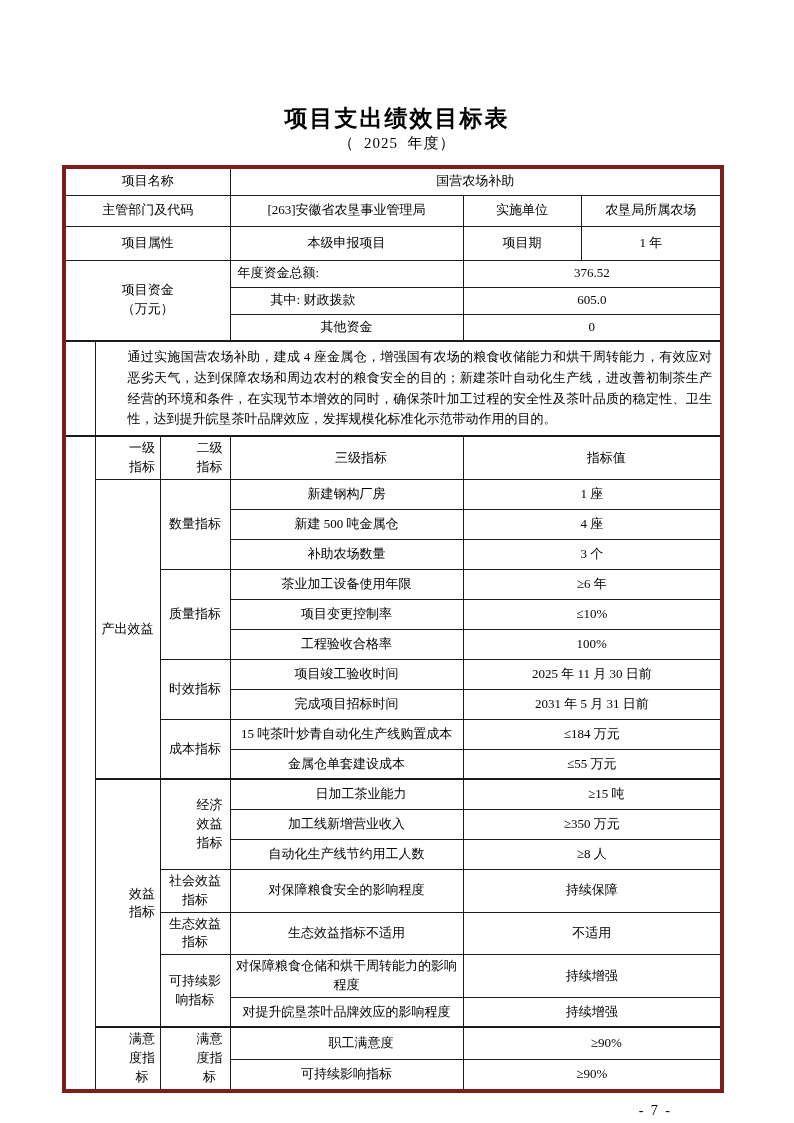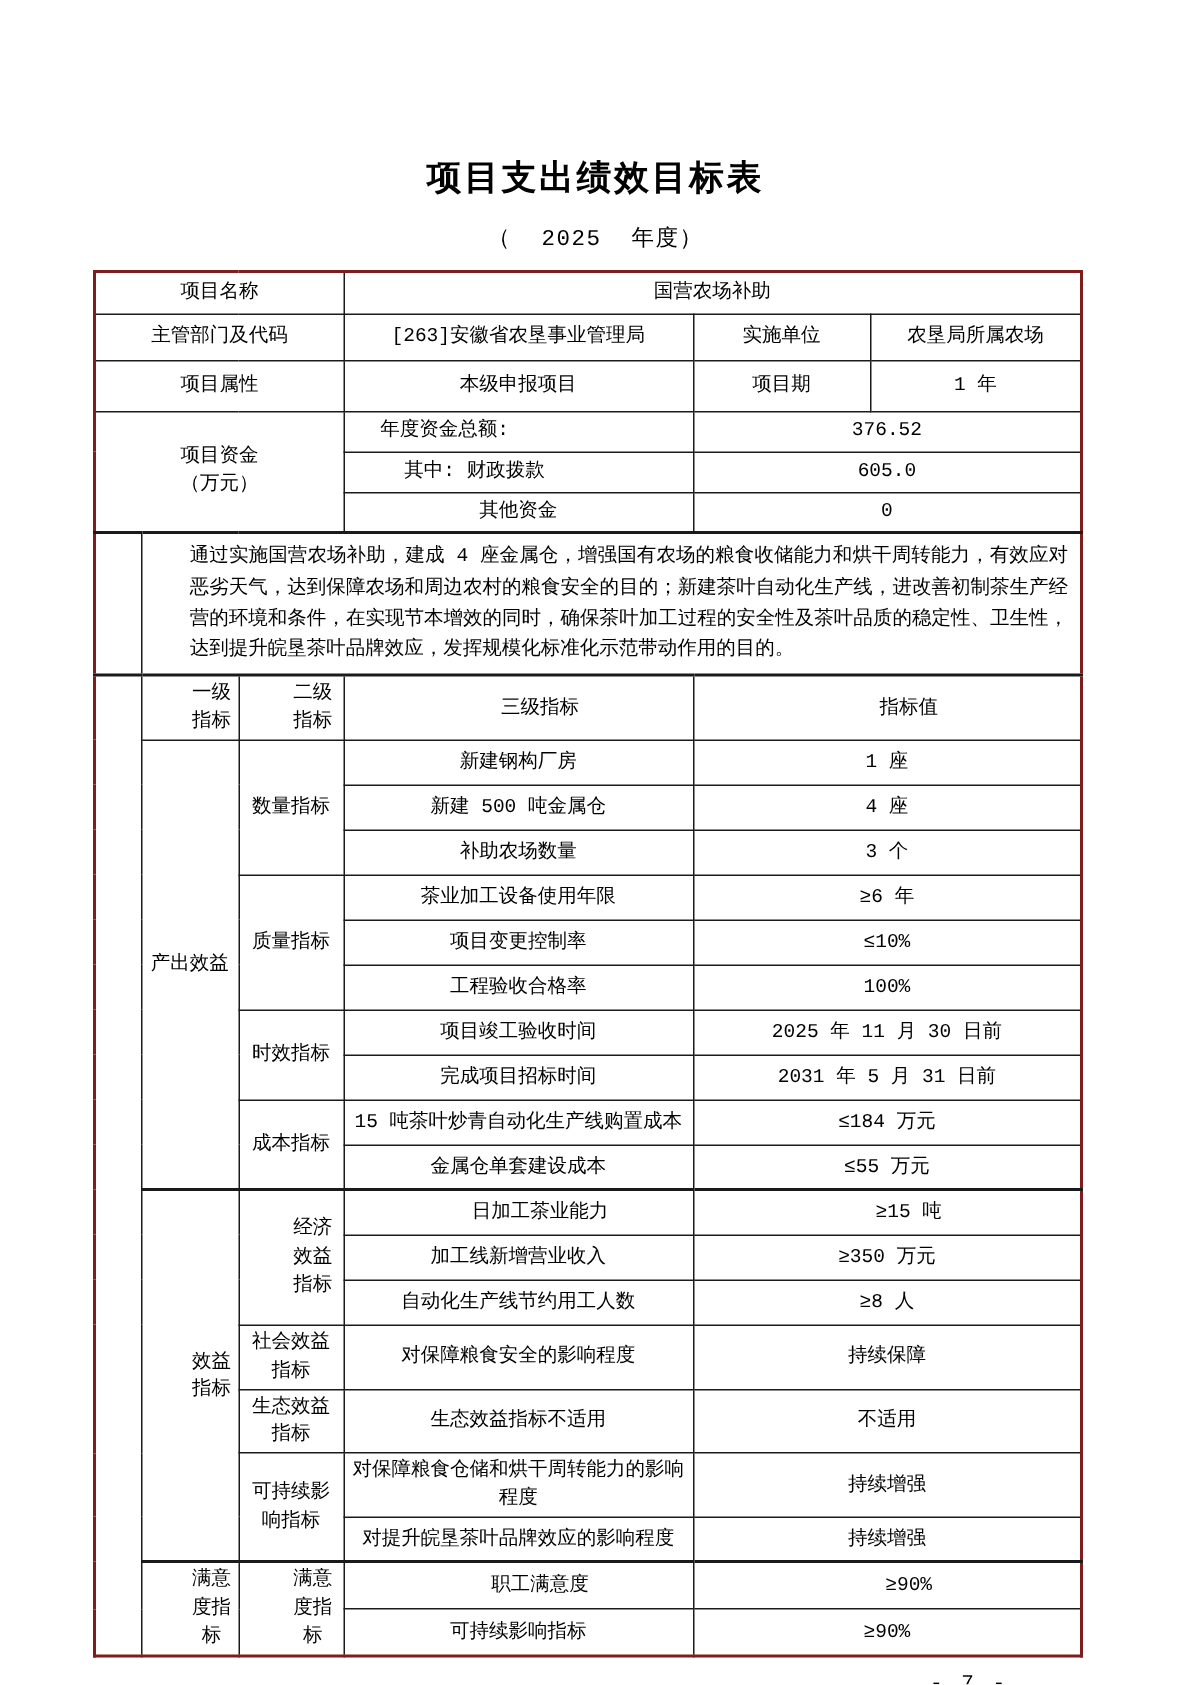--- a/index.html
+++ b/index.html
@@ -1,40 +1,40 @@
 <!DOCTYPE html>
 <html><head>
 <meta charset="utf-8">
 <style>
   html,body{margin:0;padding:0;background:#ffffff;}
   .page{
     width:794px;height:1123px;position:relative;background:#ffffff;
-    font-family:Liberation Mono, monospace;color:#000;
+    font-family:Liberation Serif, serif;color:#000;
     overflow:hidden;
   }
   .doc-title{
     margin:0;padding-top:103px;text-align:center;
     font-size:23px;font-weight:bold;letter-spacing:2px;
   }
   .year-line{
-    text-align:center;font-size:15px;margin-top:15px;white-space:pre;
+    text-align:center;font-size:15px;white-space:pre;
     letter-spacing:1px;
   }
   table.main{
     border-collapse:collapse;table-layout:fixed;width:658px;
-    margin:12px 0 0 62px;border:2px solid #7f1d1d;
+    margin:12px 0 0 62px;border:4px solid #7f1d1d;
   }
   td{
     border:1px solid #1a1a1a;text-align:center;vertical-align:middle;
     font-size:13px;line-height:1.45;padding:2px 3px;overflow:hidden;
   }
   tr.h27{height:27px} tr.h28{height:28px} tr.h31{height:31px}
   tr.h34{height:34px} tr.h86{height:86px} tr.dr{height:30px}
   tr.thick-top td{border-top-width:2px;padding-left:32px;}
-  td.left1{text-align:left;padding-left:24px;}
+  td.left1{text-align:left;padding-left:7px;}
   td.left2{text-align:left;padding-left:40px;}
   td.goal-text{text-align:justify;padding:5px 8px;line-height:1.6;vertical-align:middle;}
   .stack2{display:inline-block;width:2em;word-break:break-all;line-height:1.5;vertical-align:middle;}
   .vstack{display:inline-block;width:1em;word-break:break-all;line-height:1.75;vertical-align:middle;}
   .blk{display:block;}
   .page-num{
     width:658px;margin:10px 0 0 62px;text-align:right;
     padding-right:48px;box-sizing:border-box;font-size:14px;letter-spacing:2px;
   }
 </style>

